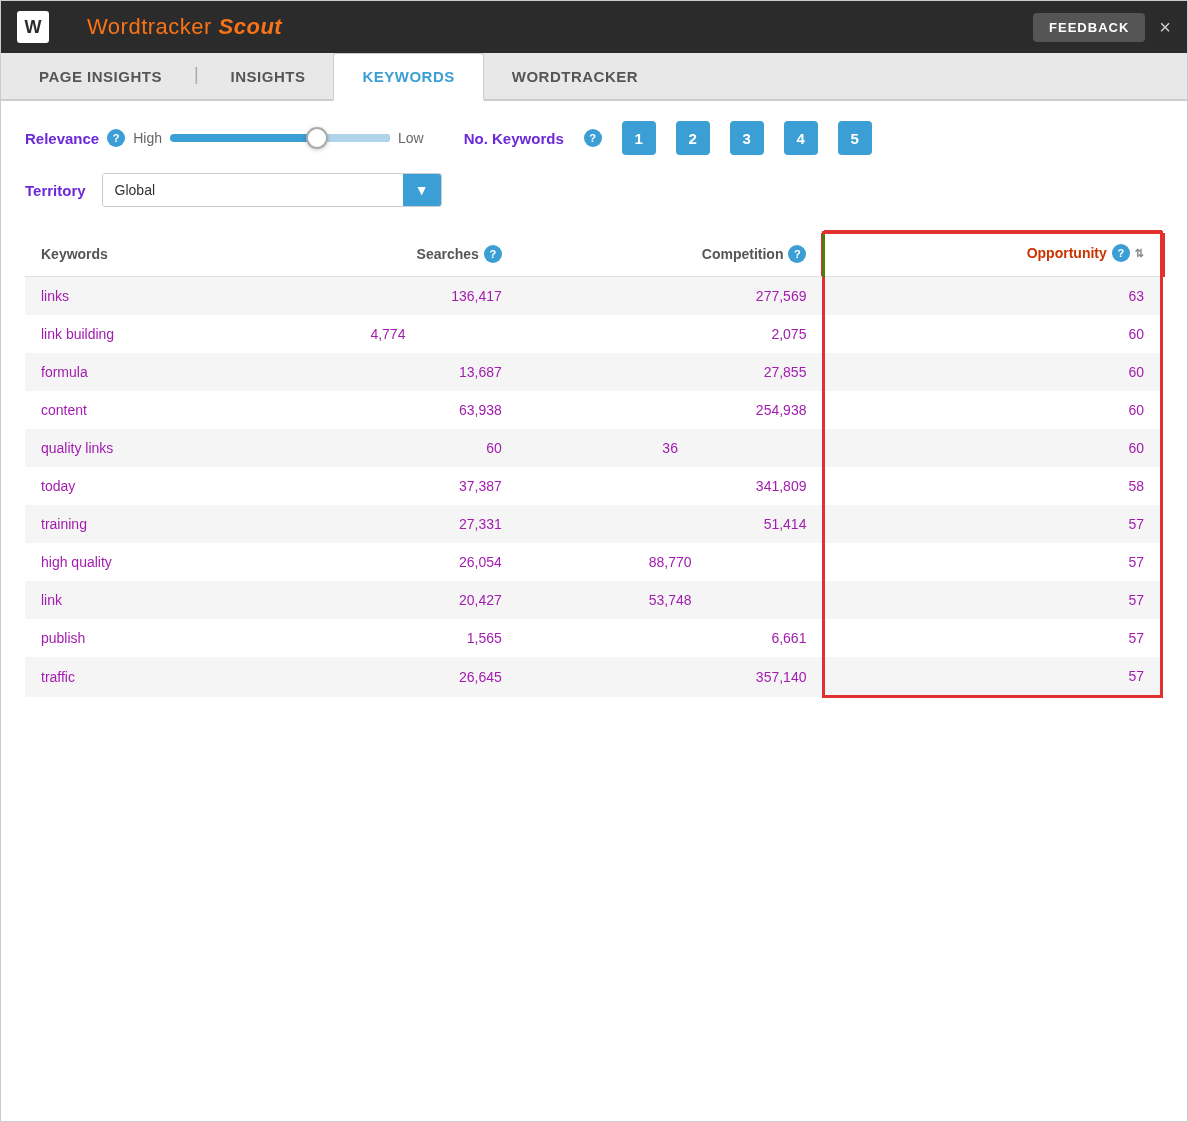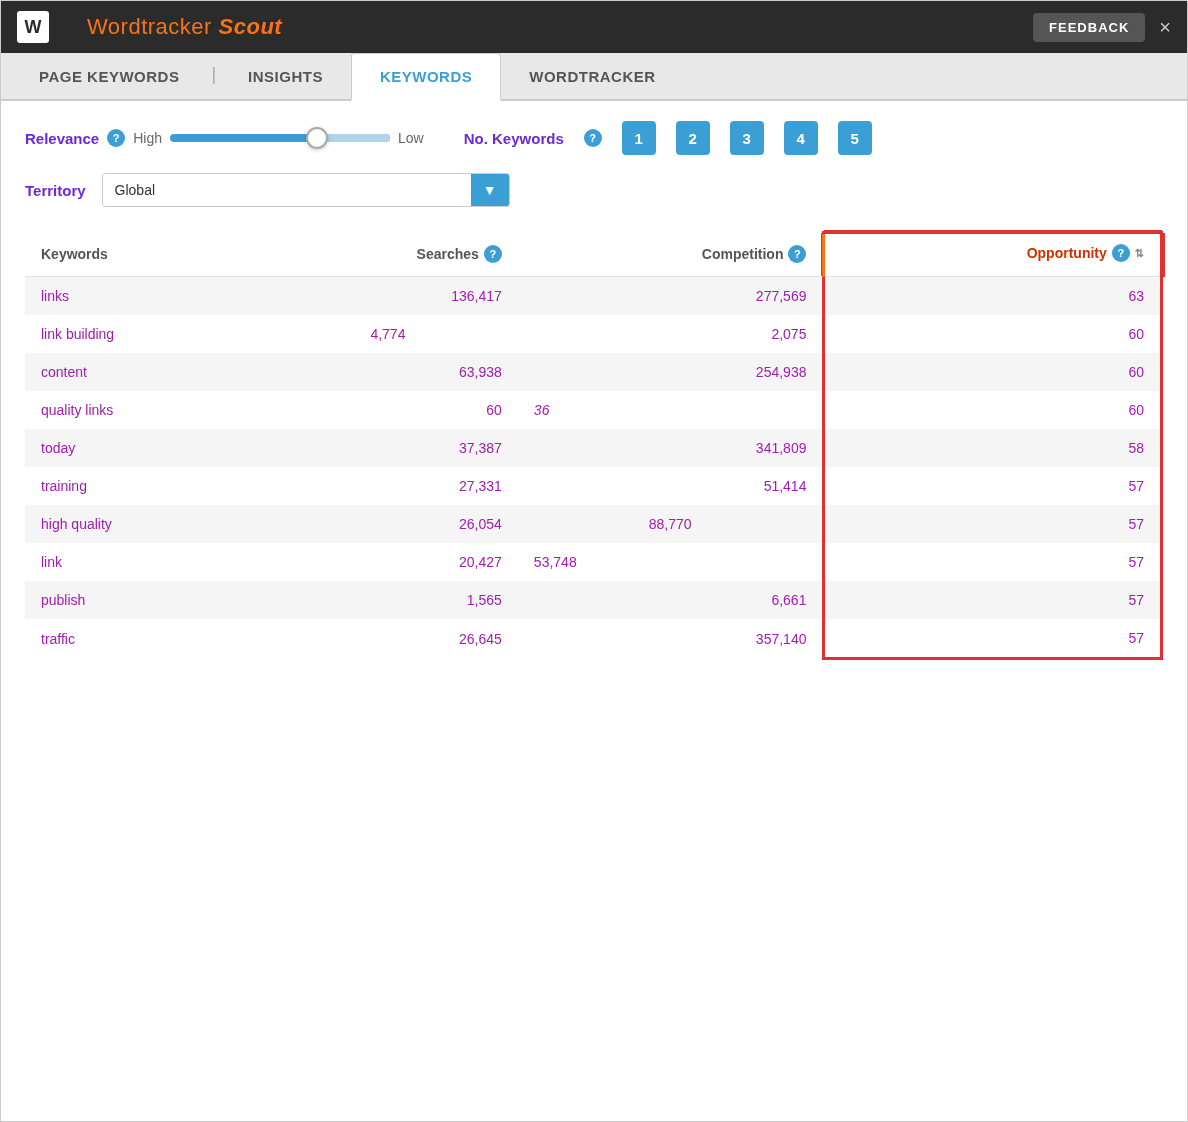--- a/index.html
+++ b/index.html
@@ -223,21 +223,21 @@
       align-items: center;
       gap: 16px;
       margin-bottom: 24px;
     }
     .territory-select {
       display: flex;
       align-items: center;
       border: 1px solid #ccc;
       border-radius: 3px;
       overflow: hidden;
-      width: 408px;
+      width: 340px;
     }
     .territory-input {
       flex: 1;
       padding: 8px 12px;
       font-size: 14px;
       border: none;
       outline: none;
       color: #333;
       background: #fff;
     }
@@ -320,21 +320,21 @@
         <em>Scout</em>
       </span>
     </div>
     <div class="header-right">
       <button class="feedback-btn">FEEDBACK</button>
       <button class="close-btn">×</button>
     </div>
   </div>
 
   <div class="tab-bar">
-    <button class="tab">PAGE KEYWORDS</button>
+    <button class="tab">PAGE INSIGHTS</button>
     <span class="tab-separator">|</span>
     <button class="tab">INSIGHTS</button>
     <button class="tab active">KEYWORDS</button>
     <button class="tab">WORDTRACKER</button>
   </div>
 
   <div class="main-content">
 
     <div class="controls-row">
       <div class="relevance-group">
@@ -380,21 +380,21 @@
                 <span>Searches</span>
                 <span class="help-icon">?</span>
               </span>
             </th>
             <th class="col-comp">
               <span class="th-inner">
                 <span>Competition</span>
                 <span class="help-icon">?</span>
               </span>
             </th>
-            <th class="col-opp" style="color:#cc3300; border-left:3px solid #f97316; border-right:3px solid #e03030; border-top:3px solid #e03030; padding-top:10px; padding-bottom:14px;">
+            <th class="col-opp" style="color:#cc3300; border-left:3px solid #4d7c0f; border-right:3px solid #e03030; border-top:3px solid #e03030; padding-top:10px; padding-bottom:14px;">
               <span class="th-inner">
                 <span>Opportunity</span>
                 <span class="help-icon">?</span>
                 <span style="font-size:11px; color:#888;">⇅</span>
               </span>
             </th>
           </tr>
         </thead>
         <tbody id="table-body">
         <tr>
@@ -403,29 +403,35 @@
     <td class="col-comp" style="text-align:right;">277,569</td>
     <td class="col-opp" style="text-align:right; border-left:3px solid #e03030; border-right:3px solid #e03030; ">63</td>
   </tr>
             <tr>
     <td class="col-keywords">link building</td>
     <td class="col-searches right" style="text-align:center;">4,774</td>
     <td class="col-comp" style="text-align:right;">2,075</td>
     <td class="col-opp" style="text-align:right; border-left:3px solid #e03030; border-right:3px solid #e03030; ">60</td>
   </tr>
             <tr>
+    <td class="col-keywords">formula</td>
+    <td class="col-searches right" style="text-align:right;">13,687</td>
+    <td class="col-comp" style="text-align:right;">27,855</td>
+    <td class="col-opp" style="text-align:right; border-left:3px solid #e03030; border-right:3px solid #e03030; ">60</td>
+  </tr>
+            <tr>
     <td class="col-keywords">content</td>
     <td class="col-searches right" style="text-align:right;">63,938</td>
     <td class="col-comp" style="text-align:right;">254,938</td>
     <td class="col-opp" style="text-align:right; border-left:3px solid #e03030; border-right:3px solid #e03030; ">60</td>
   </tr>
             <tr>
     <td class="col-keywords">quality links</td>
     <td class="col-searches right" style="text-align:right;">60</td>
-    <td class="col-comp" style="text-align:left;font-style:italic;">36</td>
+    <td class="col-comp" style="text-align:center;">36</td>
     <td class="col-opp" style="text-align:right; border-left:3px solid #e03030; border-right:3px solid #e03030; ">60</td>
   </tr>
             <tr>
     <td class="col-keywords">today</td>
     <td class="col-searches right" style="text-align:right;">37,387</td>
     <td class="col-comp" style="text-align:right;">341,809</td>
     <td class="col-opp" style="text-align:right; border-left:3px solid #e03030; border-right:3px solid #e03030; ">58</td>
   </tr>
             <tr>
     <td class="col-keywords">training</td>
@@ -435,21 +441,21 @@
   </tr>
             <tr>
     <td class="col-keywords">high quality</td>
     <td class="col-searches right" style="text-align:right;">26,054</td>
     <td class="col-comp" style="text-align:center;">88,770</td>
     <td class="col-opp" style="text-align:right; border-left:3px solid #e03030; border-right:3px solid #e03030; ">57</td>
   </tr>
             <tr>
     <td class="col-keywords">link</td>
     <td class="col-searches right" style="text-align:right;">20,427</td>
-    <td class="col-comp" style="text-align:left;">53,748</td>
+    <td class="col-comp" style="text-align:center;">53,748</td>
     <td class="col-opp" style="text-align:right; border-left:3px solid #e03030; border-right:3px solid #e03030; ">57</td>
   </tr>
             <tr>
     <td class="col-keywords">publish</td>
     <td class="col-searches right" style="text-align:right;">1,565</td>
     <td class="col-comp" style="text-align:right;">6,661</td>
     <td class="col-opp" style="text-align:right; border-left:3px solid #e03030; border-right:3px solid #e03030; ">57</td>
   </tr>
             <tr>
     <td class="col-keywords">traffic</td>

